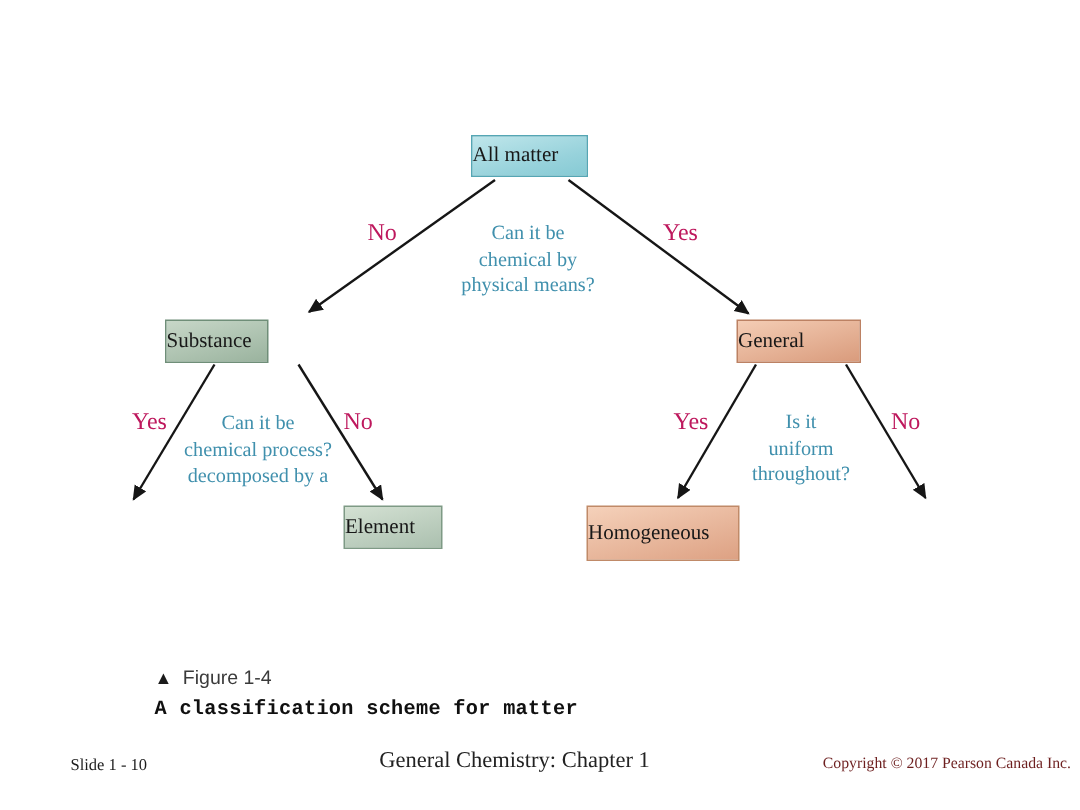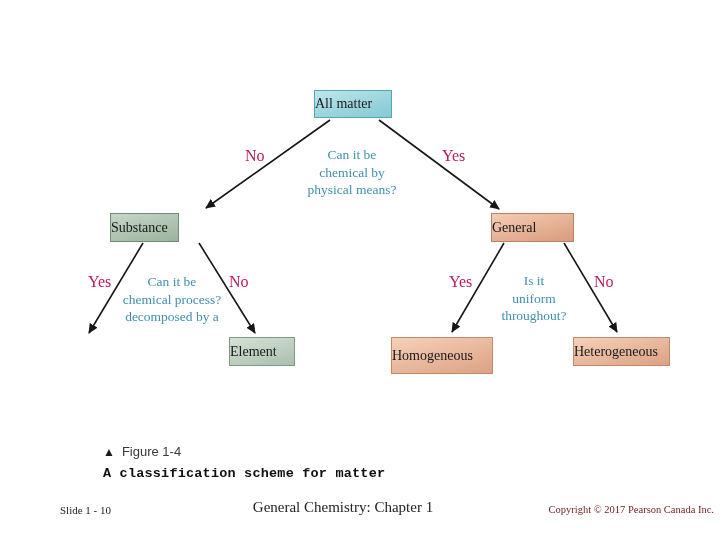--- a/index.html
+++ b/index.html
@@ -21,21 +21,21 @@
   .question {
     position:absolute; transform:translateX(-50%);
     text-align:center; color:#4090ad; font-size:13.5px; line-height:17.5px;
     white-space:nowrap;
   }
   .branch { position:absolute; font-size:16px; color:#be185d; }
   .caption { position:absolute; left:103px; top:444px; font-family:"Liberation Sans", sans-serif; }
   .caption-line1 { font-size:13px; color:#3a3a3a; display:flex; align-items:center; gap:7px; }
   .caption-line1 .tri { font-size:12px; color:#1a1a1a; }
   .caption-title { margin-top:7px; font-size:13.5px; font-weight:bold; color:#101010; letter-spacing:0.2px;font-family:Liberation Mono, monospace; }
-  .footer-left  { position:absolute; left:60px;  top:504px; font-size:11px;  color:#1c1c1c;text-align:center; }
+  .footer-left  { position:absolute; left:47px;  top:504px; font-size:11px;  color:#1c1c1c;text-align:center; }
   .footer-center{ position:absolute; left:343px; top:499px; transform:translateX(-50%); font-size:15px; color:#222; }
   .footer-right { position:absolute; right:6px;  top:504px; font-size:10.5px; color:#6d1f1f; }
 </style>
 </head>
 <body>
 
 <div class="slide">
 
   <svg class="arrows" width="720" height="540" viewBox="0 0 720 540">
     <defs>
@@ -65,23 +65,20 @@
 
 
   <div class="node node-green" style="left:229px;top:337px;width:66px;height:29px">
     <span>Element</span>
   </div>
 
   <div class="node node-salmon" style="left:391px;top:337px;width:102px;height:37px">
     <span>Homogeneous</span>
   </div>
 
-  <div class="node node-salmon" style="left:573px;top:337px;width:97px;height:29px">
-    <span>Heterogeneous</span>
-  </div>
 
   <div class="question" style="left:352px;top:146px">
     <div>Can it be</div>
     <div>chemical by</div>
     <div>physical means?</div>
   </div>
 
   <div class="question" style="left:172px;top:273px">
     <div>Can it be</div>
     <div>chemical process?</div>

